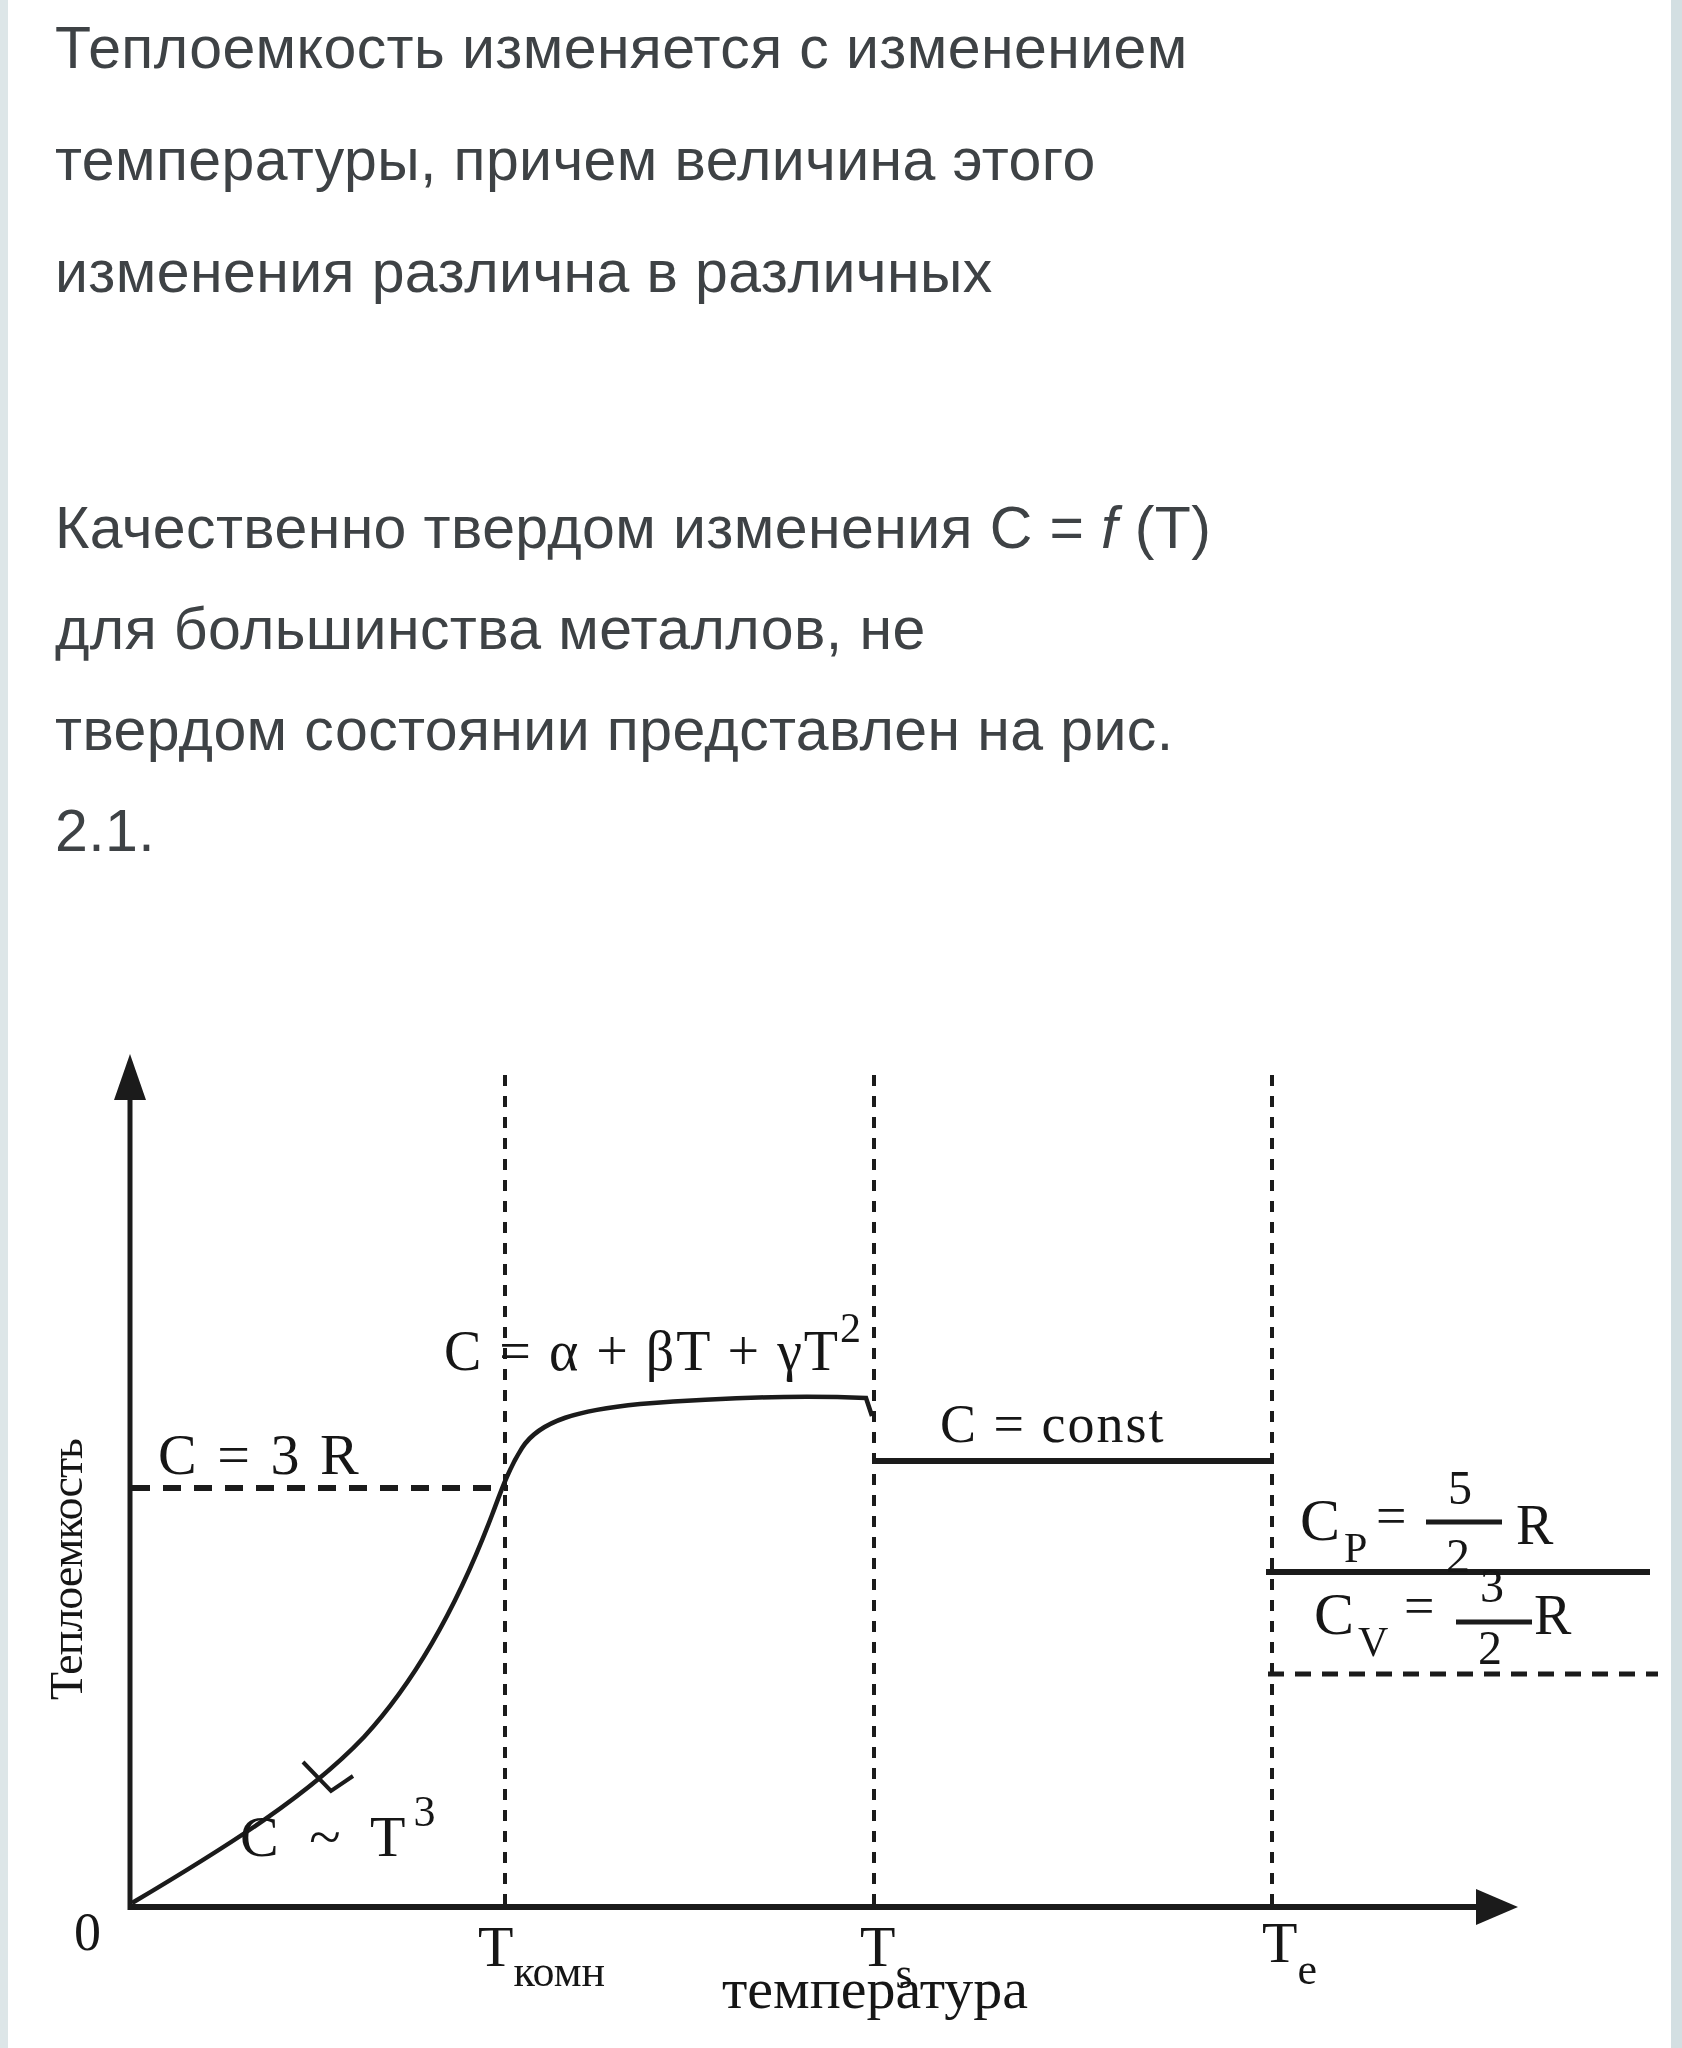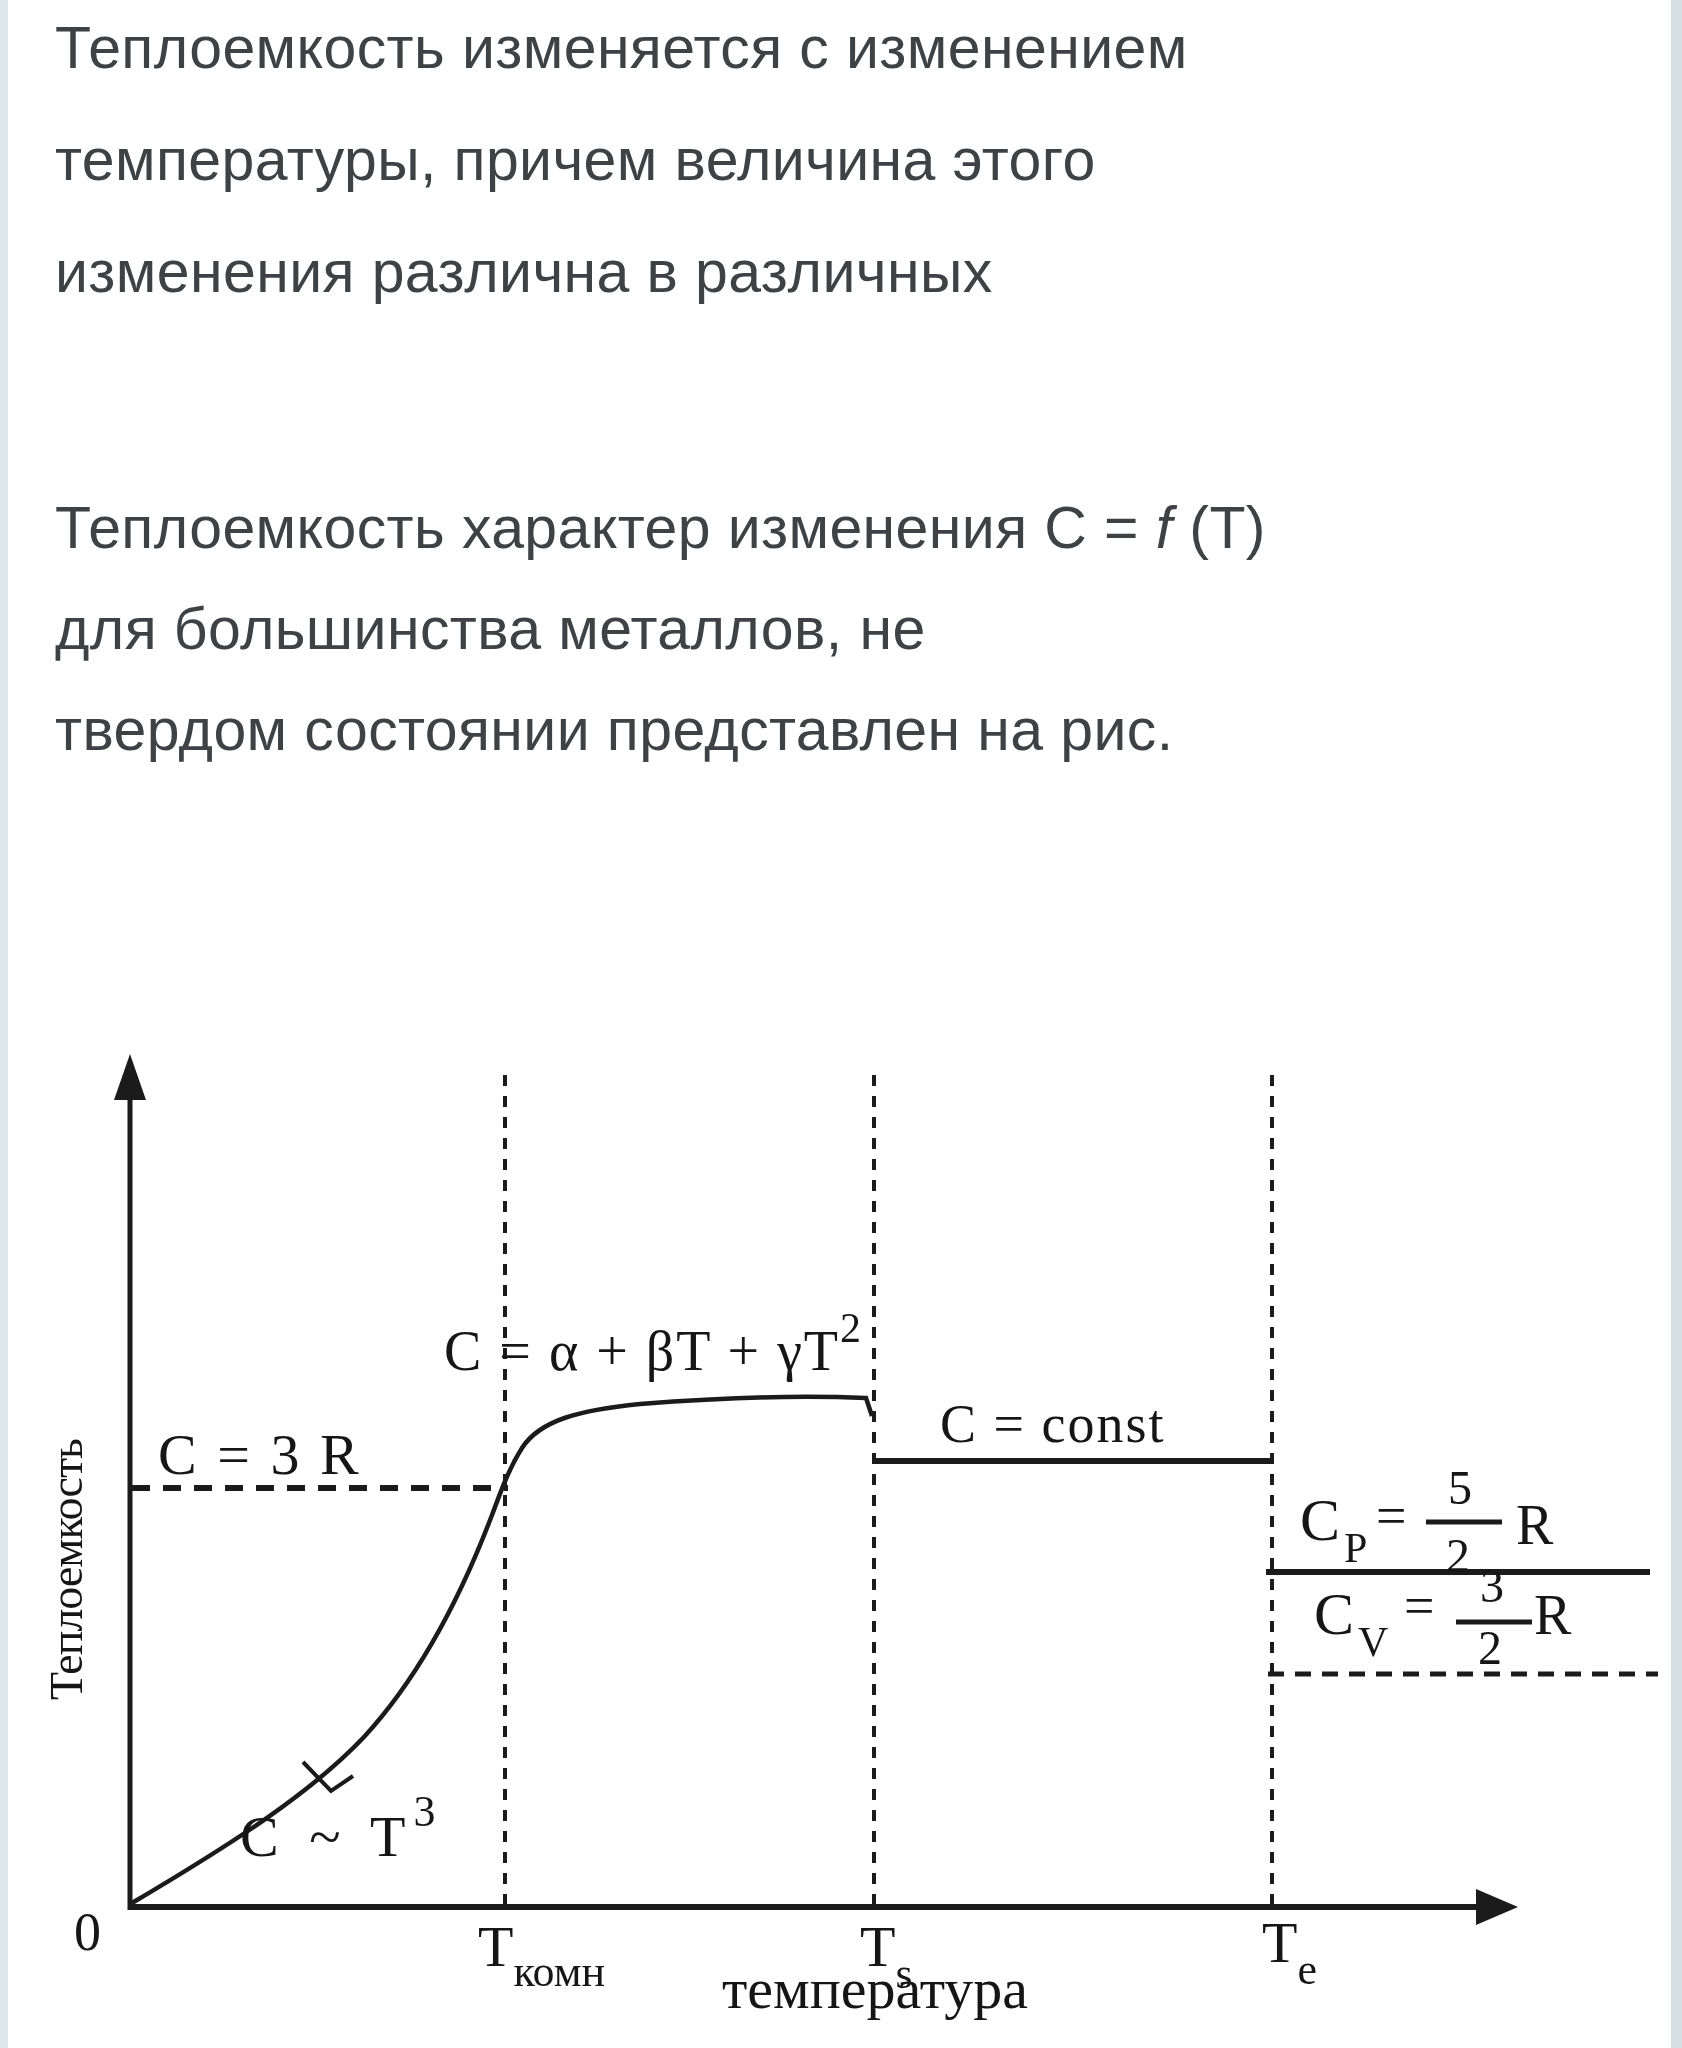--- a/index.html
+++ b/index.html
@@ -33,23 +33,24 @@
 <div class="edge-strip left"></div>
 <div class="edge-strip right"></div>
 
 <div class="textblock p1">
   <div class="tline">Теплоемкость изменяется с изменением</div>
   <div class="tline">температуры, причем величина этого</div>
   <div class="tline">изменения различна в различных</div>
 </div>
 
 <div class="textblock p2">
-  <div class="tline"><span>Теплоемкость характер изменения C = </span><span class="ital">f</span><span> (T)</span></div>
+  <div class="tline"><span>Качественно твердом изменения C = </span><span class="ital">f</span><span> (T)</span></div>
   <div class="tline">для большинства металлов, не</div>
   <div class="tline">твердом состоянии представлен на рис.</div>
+  <div class="tline">2.1.</div>
 </div>
 
 <div class="figure-wrap">
 <svg class="fig" width="1682" height="1024" viewBox="0 1024 1682 1024" xmlns="http://www.w3.org/2000/svg">
 
   <line class="ink" x1="130" y1="1096" x2="130" y2="1910" stroke-width="5"></line>
   <polygon points="130,1054 114,1100 146,1100" fill="#1b1b1b"></polygon>
   <line class="ink" x1="128" y1="1907" x2="1484" y2="1907" stroke-width="6"></line>
   <polygon points="1518,1907 1476,1889 1476,1925" fill="#1b1b1b"></polygon>
 

